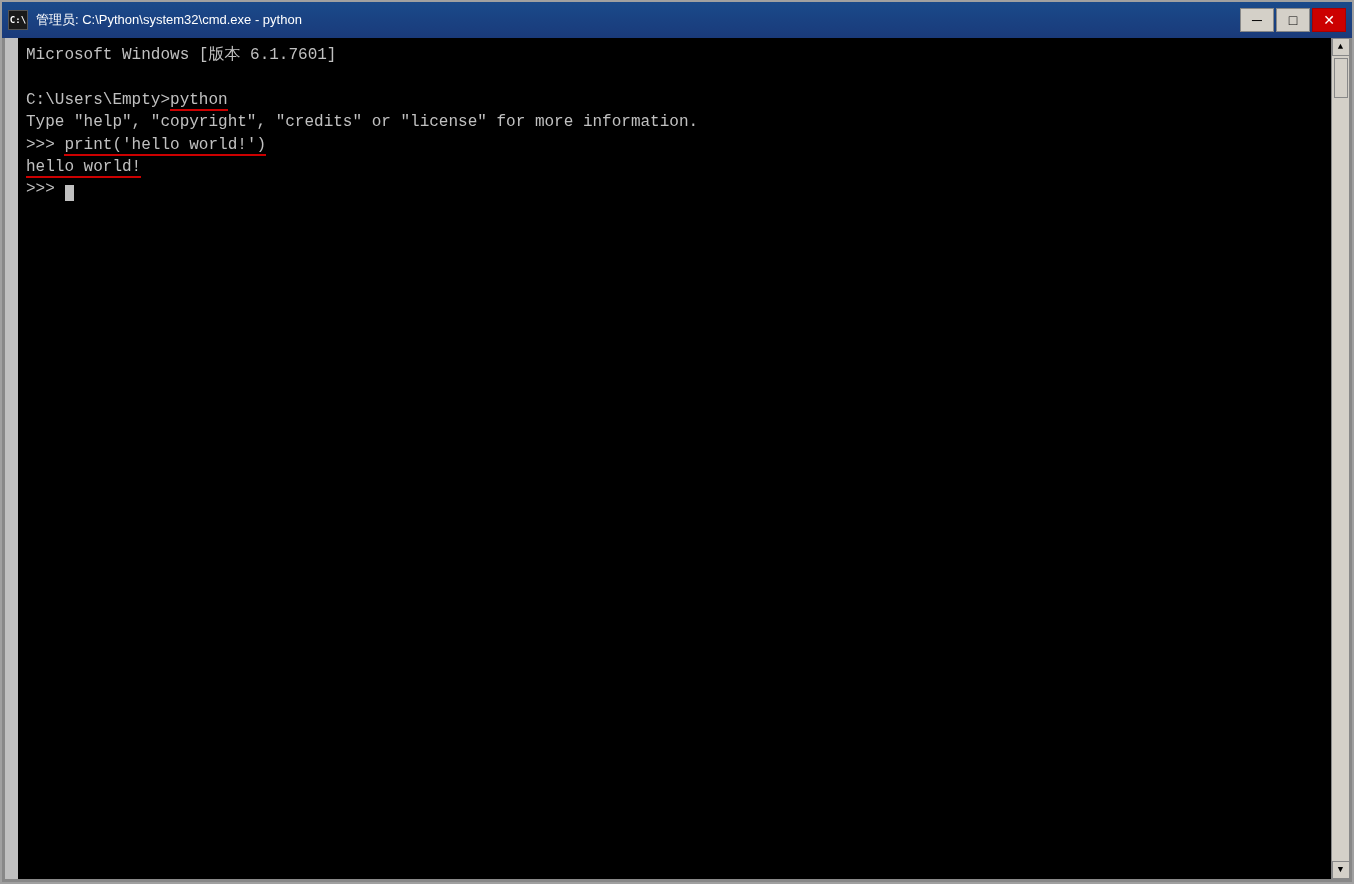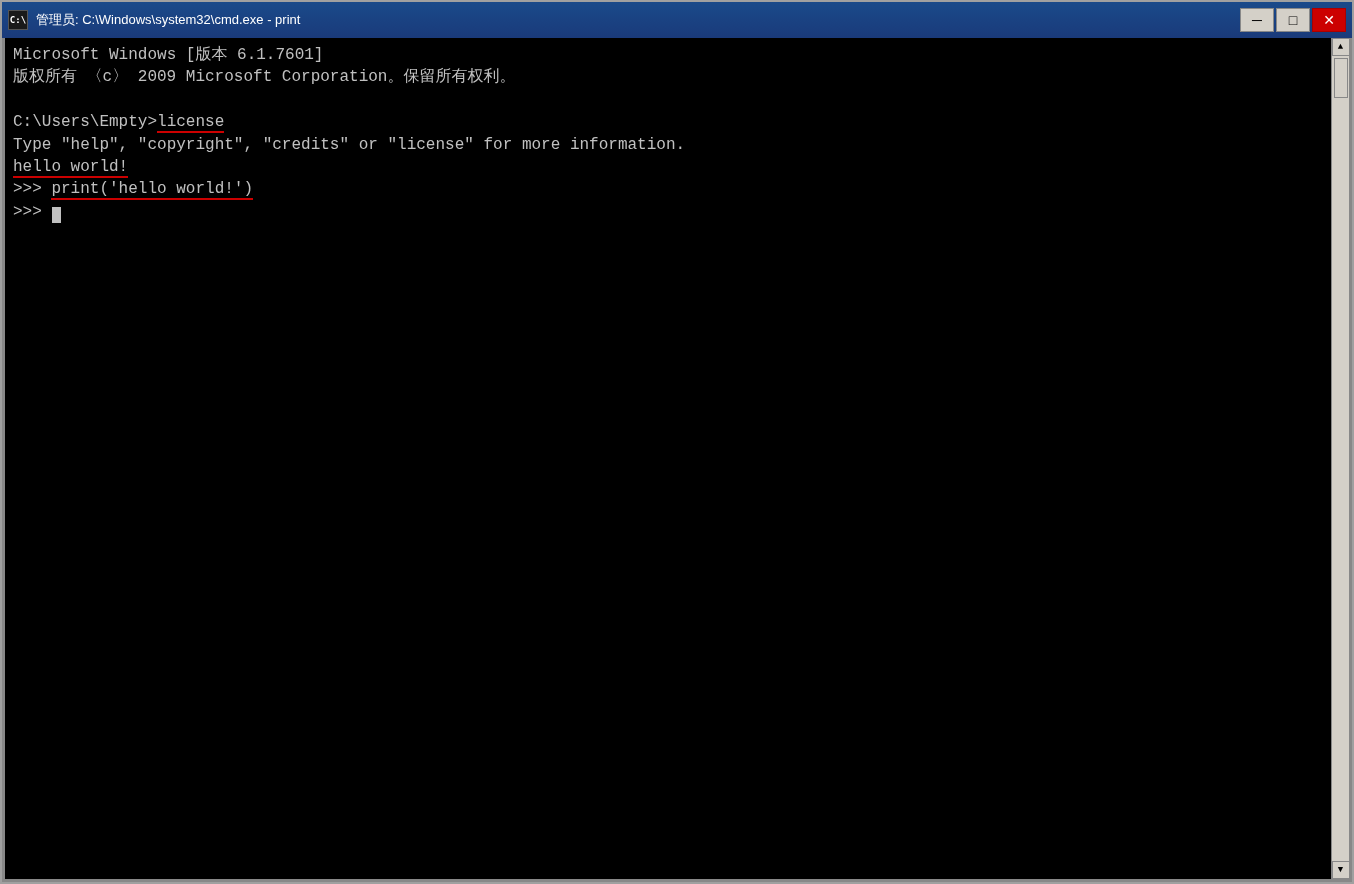--- a/index.html
+++ b/index.html
@@ -97,20 +97,21 @@
     .terminal {
       flex: 1;
       background: #000000;
       color: #c0c0c0;
       font-family: 'Courier New', Courier, monospace;
       font-size: 16px;
       line-height: 1.4;
       padding: 6px 8px;
       overflow: hidden;
       position: relative;
+      margin-left: 13px;
     }
 
     .scrollbar {
       width: 18px;
       background: #d4d0c8;
       border-left: 1px solid #888;
       display: flex;
       flex-direction: column;
       align-items: center;
     }
@@ -166,43 +167,42 @@
   </style>
 </head>
 <body>
 
 <div class="window">
 
   <div class="titlebar">
     <div class="titlebar-icon">
       <span style="font-size:9px; font-family:monospace; color:#fff;">C:\</span>
     </div>
-    <span class="titlebar-text">管理员: C:\Windows\system32\cmd.exe - print</span>
+    <span class="titlebar-text">管理员: C:\Python\system32\cmd.exe - python</span>
     <div class="titlebar-buttons">
       <div class="title-btn minimize">
         <span>─</span>
       </div>
       <div class="title-btn maximize">
         <span>□</span>
       </div>
       <div class="title-btn close">
         <span>✕</span>
       </div>
     </div>
   </div>
 
   <div class="content-area">
     <div class="terminal">
       <span class="terminal-line">Microsoft Windows [版本 6.1.7601]</span>
-      <span class="terminal-line">版权所有 〈c〉 2009 Microsoft Corporation。保留所有权利。</span>
       <span class="terminal-line">&nbsp;</span>
-      <span class="terminal-line"><span>C:\Users\Empty&gt;</span><span class="ru">license</span></span>
+      <span class="terminal-line"><span>C:\Users\Empty&gt;</span><span class="ru">python</span></span>
       <span class="terminal-line">Type "help", "copyright", "credits" or "license" for more information.</span>
+      <span class="terminal-line"><span>&gt;&gt;&gt; </span><span class="ru">print('hello world!')</span></span>
       <span class="terminal-line"><span class="ru">hello world!</span></span>
-      <span class="terminal-line"><span>&gt;&gt;&gt; </span><span class="ru">print('hello world!')</span></span>
       <span class="terminal-line"><span>&gt;&gt;&gt; </span><span class="cursor-block"></span></span>
     </div>
 
     <div class="scrollbar">
       <div class="scroll-btn">▲</div>
       <div class="scroll-track">
         <div class="scroll-thumb"></div>
       </div>
       <div class="scroll-btn">▼</div>
     </div>

